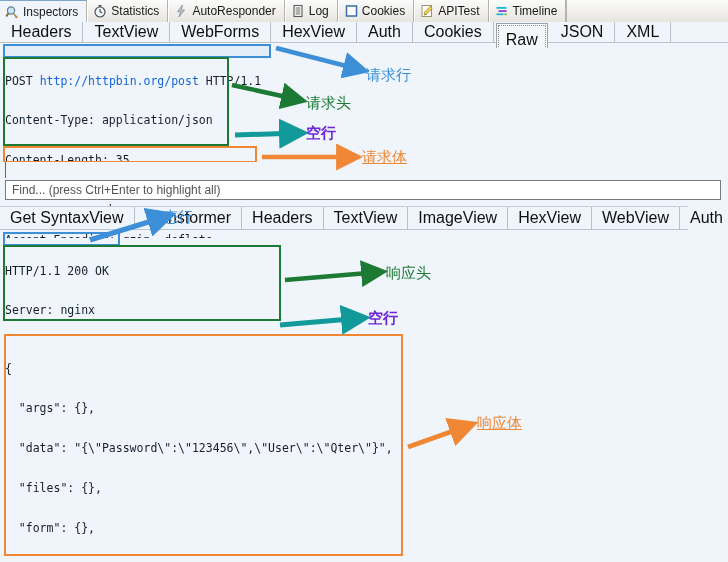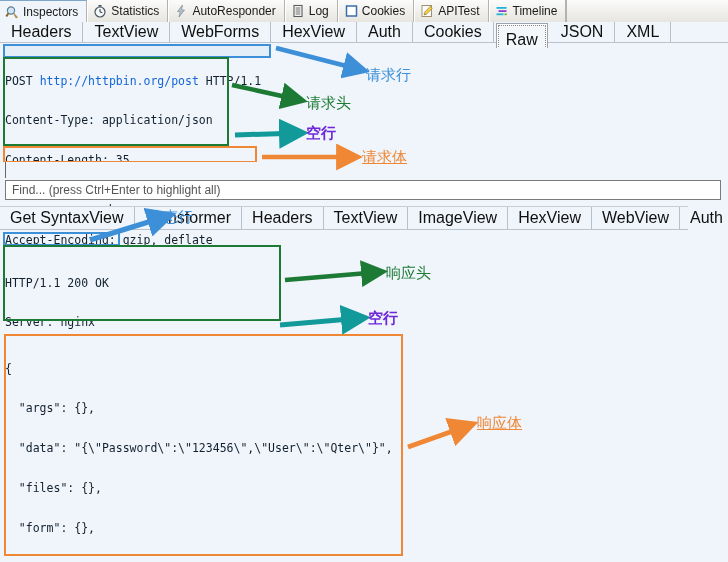--- a/index.html
+++ b/index.html
@@ -58,21 +58,21 @@
   .subbar .spacer{flex:1;border-right:none;}
 
   
   .pane{
     position:absolute;left:0;background:#eff5fb;
     font-family:"DejaVu Sans Mono","Liberation Mono",monospace;
     font-size:11.5px;line-height:13.3px;color:#13202e;
     white-space:pre;
   }
   #reqpane{top:48px;width:728px;height:118px;}
-  #respane{top:250px;width:657px;height:100px;}
+  #respane{top:238px;width:657px;height:100px;}
   #bodypane{top:336px;width:728px;height:226px;}
 
   .ln{height:13.3px;padding-left:5px;}
   .url{color:#1565d8;}
   .kw{color:#13202e;}
 
   
   .hl-blue{
     position:absolute;left:3px;top:44px;width:268px;height:14px;
     border:2px solid #3d8fd8;box-sizing:border-box;background:rgba(61,143,216,0.06);

